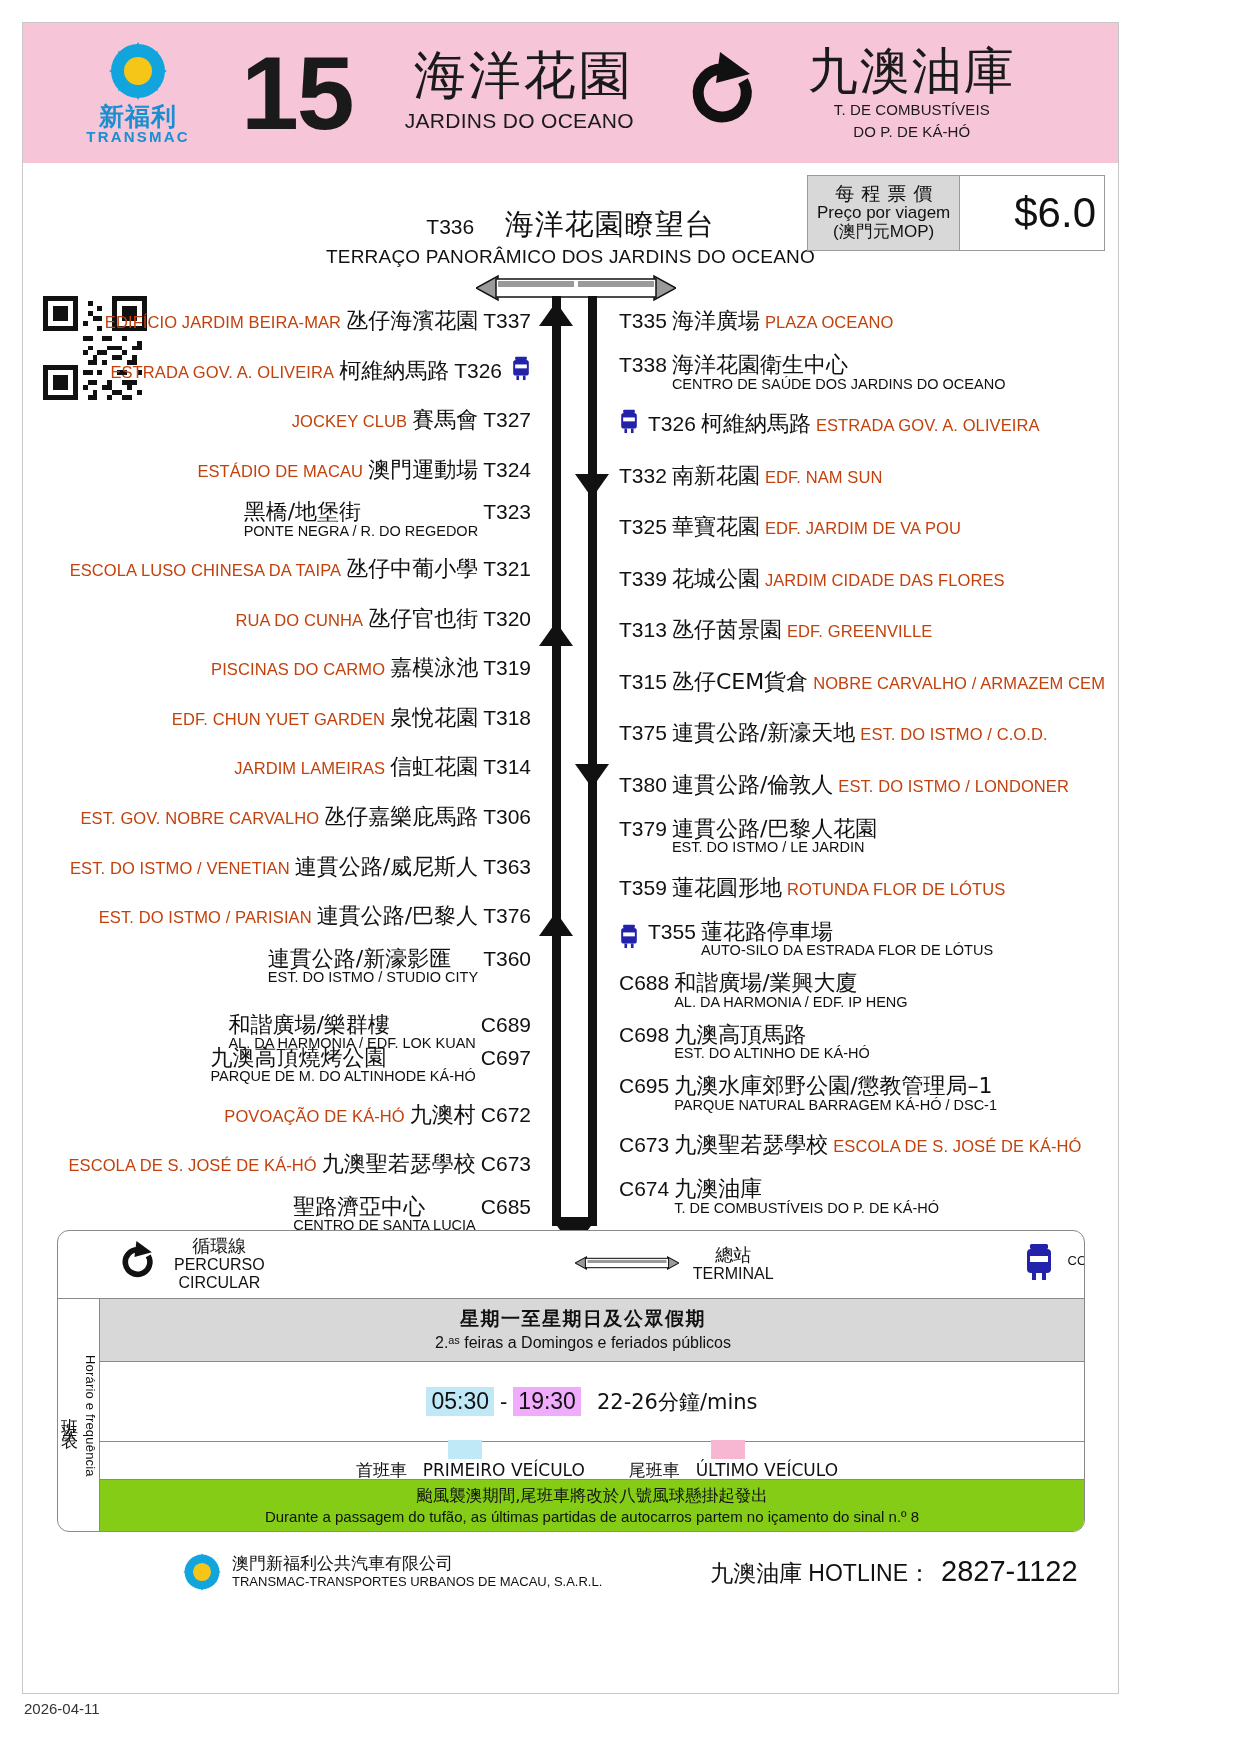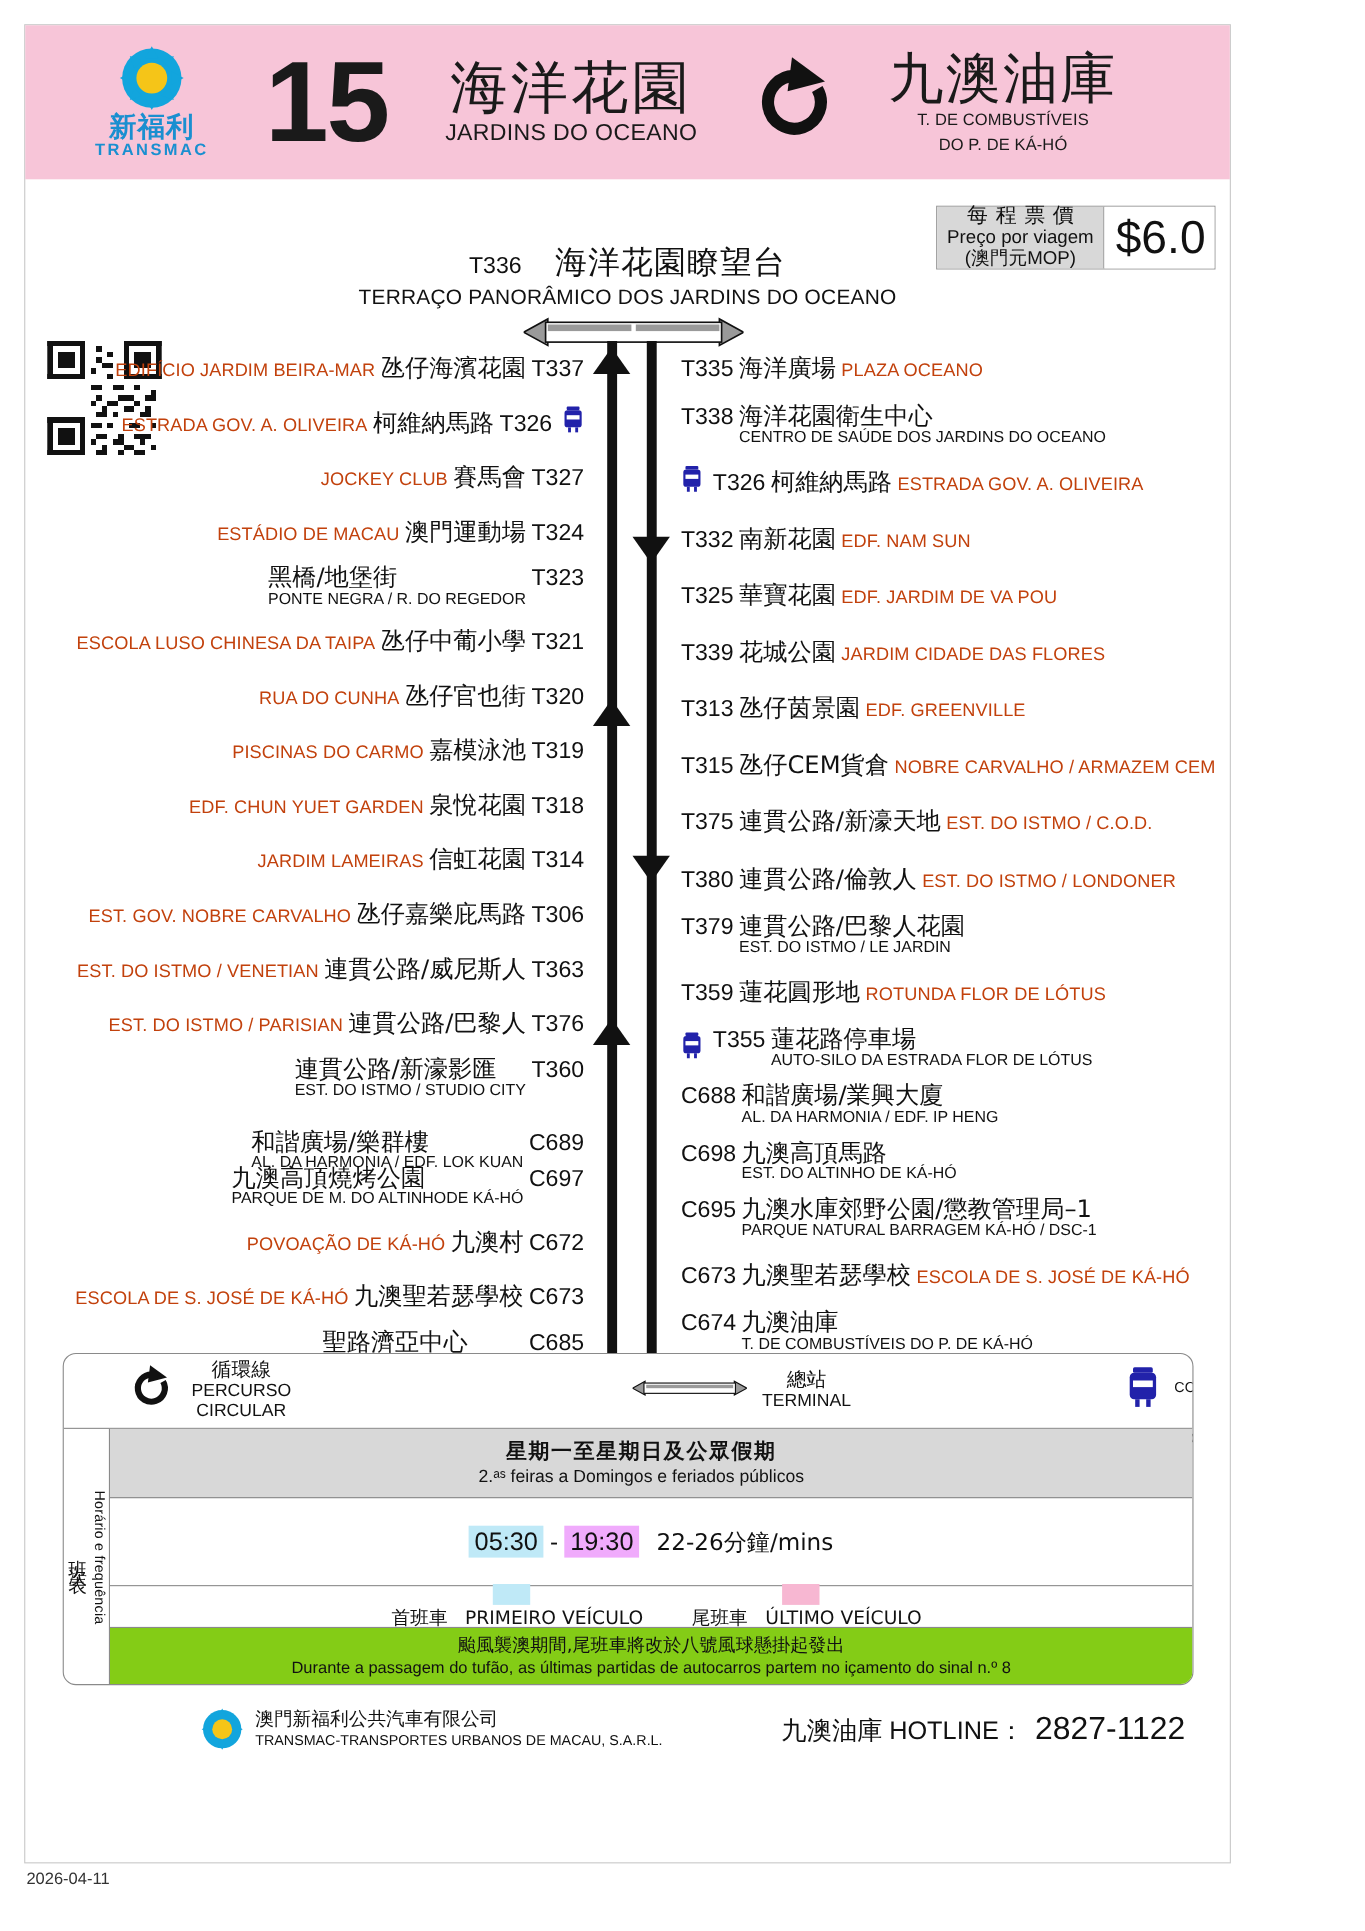--- a/index.html
+++ b/index.html
@@ -43,37 +43,38 @@
     letter-spacing: 2.2px; line-height: 1.1;
   }
   .route-number {
     font-size: 104px; font-weight: bold; color: #1a1a1a;
     line-height: 1; margin-left: 28px; letter-spacing: -2px;
     font-family: "Liberation Sans", sans-serif;
   }
   .dest-left { margin-left: 52px; text-align: center; }
   .dest-left .cn {
     font-size: 52px; color: #1a1a1a; letter-spacing: 3px;
-    font-family: Liberation Sans, sans-serif; line-height: 1.05;
+    font-family: Liberation Mono, monospace; line-height: 1.05; text-align: right;
   }
   .dest-left .pt { font-size: 21px; color: #1a1a1a; letter-spacing: 0.3px; margin-top: 2px; }
   .circ-icon { margin-left: 46px; width: 86px; height: 86px; }
   .dest-right { margin-left: 42px; text-align: center; }
   .dest-right .cn {
     font-size: 50px; color: #1a1a1a; letter-spacing: 2px;
     font-family: "DejaVu Sans", sans-serif; line-height: 1.08;
   }
   .dest-right .pt { font-size: 15px; color: #1a1a1a; line-height: 1.25; margin-top: 3px; }
 
   
   .fare {
-    position: absolute; right: 13px; top: 164px;
+    position: absolute; right: 13px; top: 152px;
     display: flex; align-items: stretch;
     border: 1px solid #9a9a9a;
-    height: 58px;
+    height: 76px;
+    gap: 44px;
   }
   .fare-label {
     background: #d8d8d8; padding: 2px 9px 3px 9px;
     display: flex; flex-direction: column;
     align-items: center; justify-content: center;
     border-right: 1px solid #9a9a9a;
   }
   .fare-label .l1 {
     font-size: 19px; letter-spacing: 7px; color: #111;
     font-family: "DejaVu Sans", sans-serif; line-height: 1.05; padding-left:7px;
@@ -81,21 +82,21 @@
   .fare-label .l2 { font-size: 17px; color: #111; line-height: 1.1; }
   .fare-label .l3 { font-size: 17px; color: #111; line-height: 1.12; }
   .fare-value {
     background: #fff; font-size: 42px; color: #111;
     display: flex; align-items: center; padding: 0 8px 0 10px;
     font-family: "Liberation Sans", sans-serif;
   }
 
   
   .terminus {
-    text-align: center; margin-top: 56px;
+    text-align: center; margin-top: 42px;
   }
   .terminus .cn {
     font-size: 29px; color: #111; letter-spacing: 1px;
     font-family: "DejaVu Sans", sans-serif;
   }
   .terminus .cn .code { font-family: "Liberation Sans", sans-serif; letter-spacing: 0; }
   .terminus .pt { font-size: 19px; color: #111; margin-top: 1px; letter-spacing: 0.2px; }
 
   
   .diagram { position: relative; height: 955px; margin-top: 6px; }

